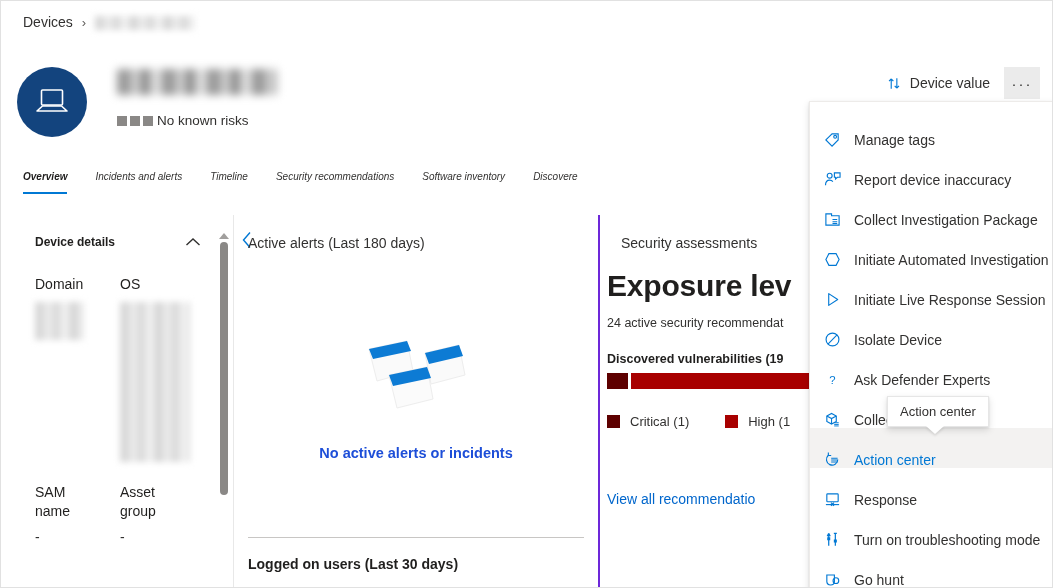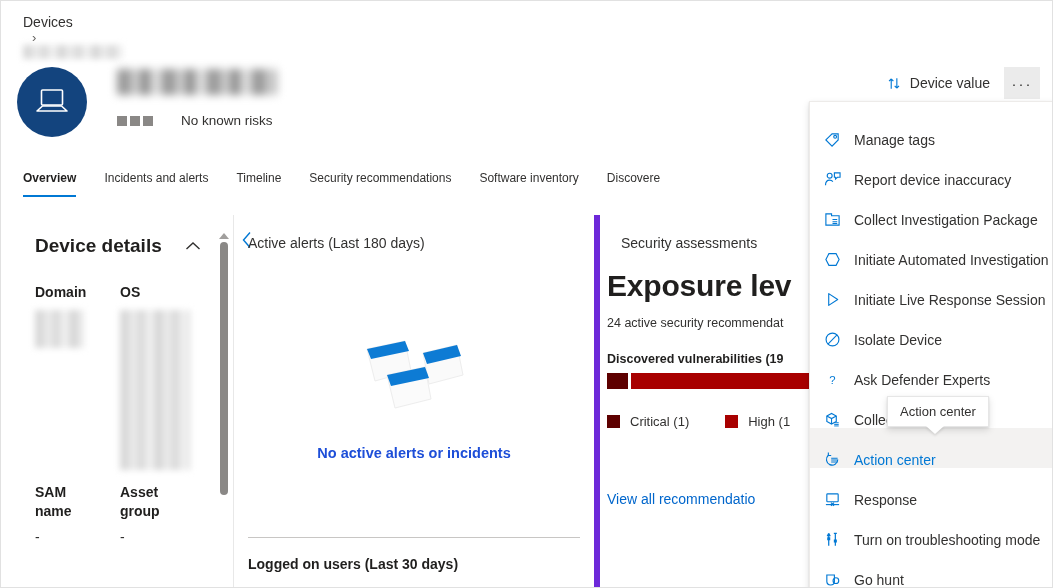--- a/index.html
+++ b/index.html
@@ -21,24 +21,23 @@
     border: 1px solid #e1e1e1;
     box-sizing: border-box;
   }
 
   
   .breadcrumb {
     position: absolute;
     left: 22px;
     top: 13px;
     display: flex;
-    align-items: flex-start;
-    font-size: 14px;
-    color: #323130;
-    flex-direction: column;
+    align-items: flex-end;
+    font-size: 14px;
+    color: #323130;
   }
   .breadcrumb .crumb-link {
     color: #323130;
     cursor: pointer;
   }
   .breadcrumb .crumb-sep {
     margin: 0 9px;
     color: #605e5c;
     font-size: 13px;
   }
@@ -87,21 +86,21 @@
     margin-top: 18px;
     display: flex;
     align-items: center;
   }
   .risk-blocks { display: flex; gap: 3px; }
   .risk-block {
     width: 10px; height: 10px;
     background: #8a8886;
   }
   .risk-label {
-    margin-left: 28px;
+    margin-left: 4px;
     font-size: 13.5px;
     color: #323130;
   }
 
   
   .cmdbar {
     position: absolute;
     right: 12px;
     top: 66px;
     display: flex;
@@ -140,25 +139,26 @@
   .tabs {
     position: absolute;
     left: 22px;
     top: 170px;
     display: flex;
     align-items: flex-end;
     white-space: nowrap;
   }
   .tab {
     position: relative;
-    font-size: 12px;
+    font-size: 10px;
     color: #323130;
     padding: 0 0 12px 0;
     margin-right: 28px;
     cursor: pointer;
+    font-style: italic;
   }
   .tab.selected {
     font-weight: bold;
     color: #201f1e;
   }
   .tab.selected::after {
     content: "";
     position: absolute;
     left: 0; right: 0; bottom: 0;
     height: 2.5px;
@@ -186,34 +186,34 @@
     padding: 0 14px 0 34px;
     overflow: hidden;
   }
   .panel-hdr {
     display: flex;
     align-items: center;
     justify-content: space-between;
     padding-top: 20px;
   }
   .panel-title {
-    font-size: 19px;
+    font-size: 12px;
     font-weight: bold;
     color: #201f1e;
   }
   .chev-up { cursor: pointer; display: flex; }
   .detail-grid {
     display: flex;
     margin-top: 26px;
   }
   .detail-col { width: 68px; }
   .detail-col + .detail-col { margin-left: 17px; }
   .detail-label {
     font-size: 14px;
-    font-weight: bold;
+    font-weight: normal;
     color: #201f1e;
     line-height: 19px;
   }
   .detail-val-blur-1 { margin-top: 8px; width: 49px; height: 38px; }
   .detail-val-blur-2 { margin-top: 8px; width: 70px; height: 160px; }
   .detail-grid2 {
     display: flex;
     position: absolute;
     left: 34px;
     top: 268px;
@@ -248,21 +248,21 @@
     position: absolute;
     right: -20px;
     top: 16px;
     cursor: pointer;
     display: flex;
   }
 
   .col-alerts {
     position: relative;
     width: 366px;
-    border-right: 6px solid #6d28d9;
+    border-right: 2px solid #6d28d9;
     box-sizing: border-box;
     padding: 20px 0 0 0;
   }
   .sec-title {
     font-size: 14px;
     color: #323130;
     padding-left: 14px;
   }
   .alerts-body {
     position: relative;

